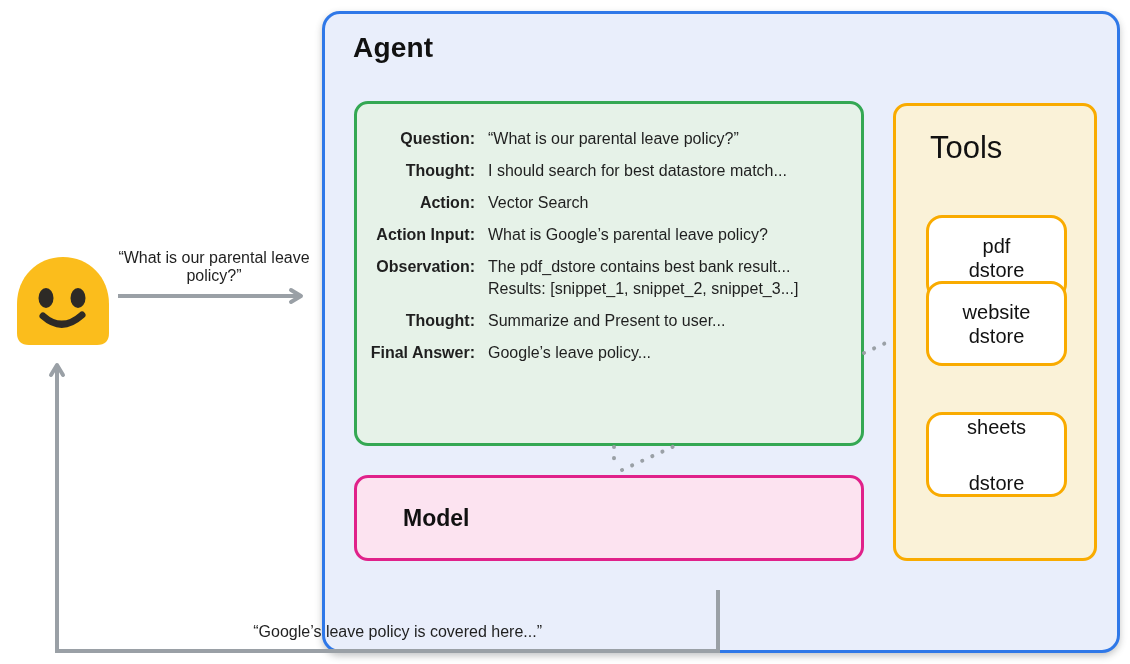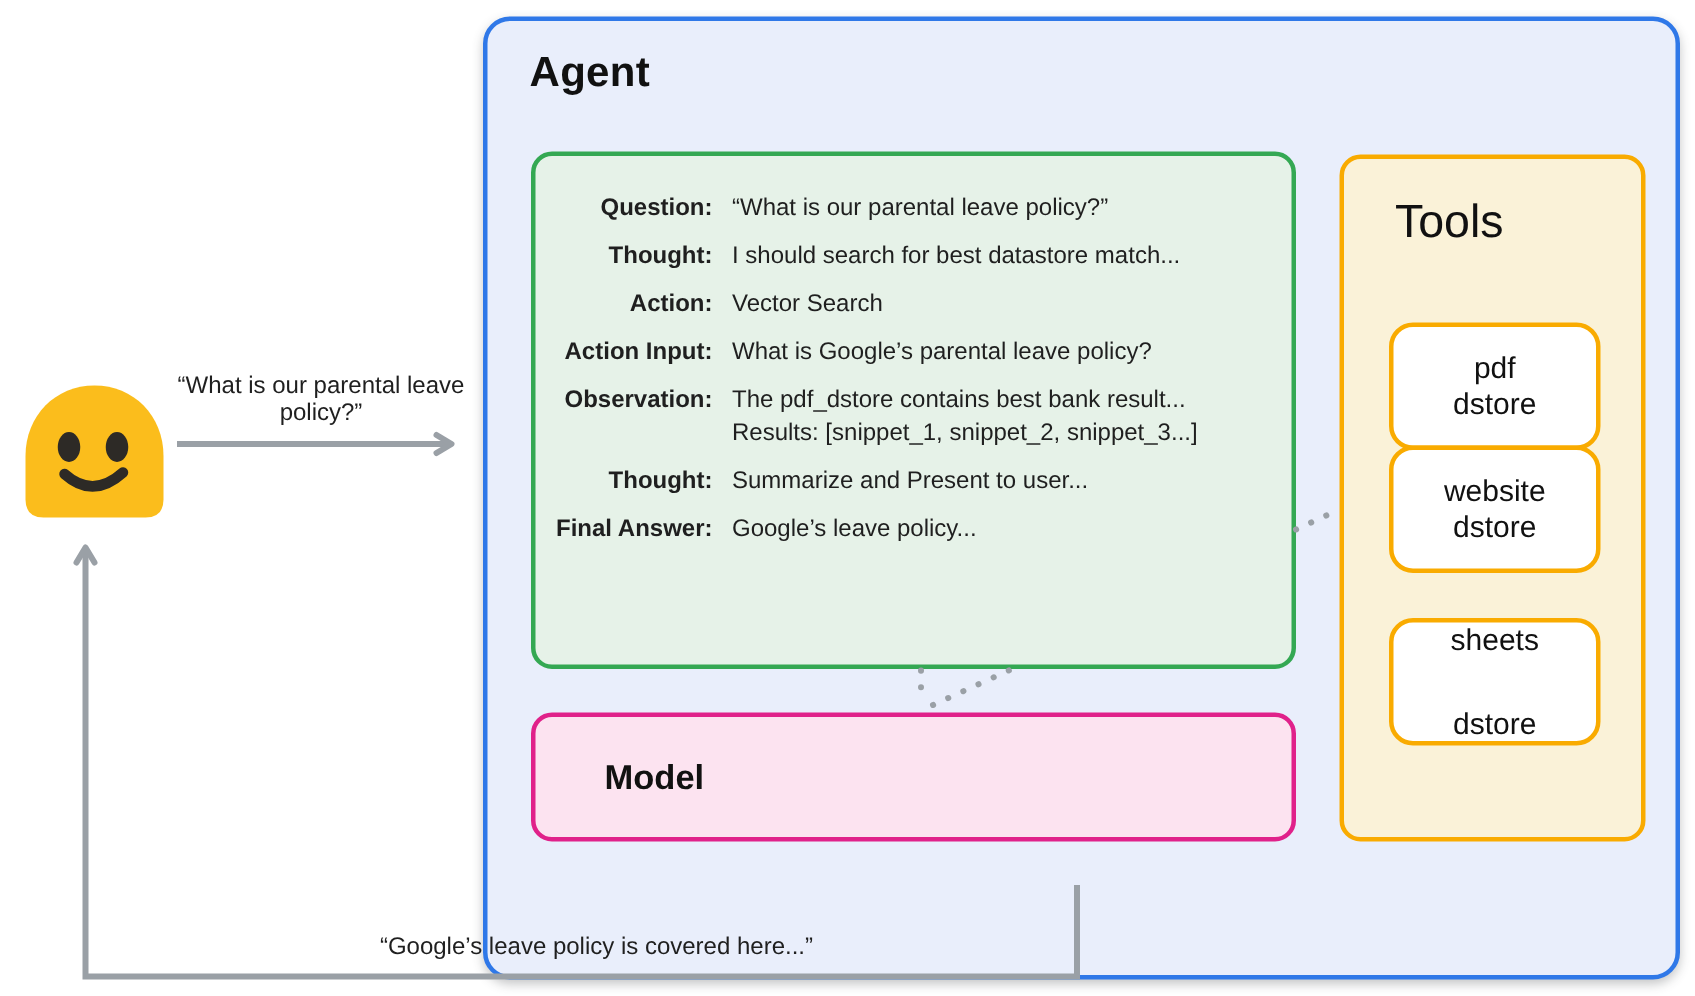--- a/index.html
+++ b/index.html
@@ -141,21 +141,21 @@
     display: flex;
     flex-direction: column;
     align-items: center;
     justify-content: center;
     font-size: 20px;
     line-height: 24px;
     font-weight: 500;
     color: #111;
   }
   .tool-card.t1 { top: 81px; margin-top: 28px; }
-  .tool-card.t2 { top: 191px; text-align: right; }
+  .tool-card.t2 { top: 175px; text-align: right; }
   .tool-card.t3 { top: 306px; gap: 32px; }
 
   
   .overlay {
     position: absolute;
     left: 0; top: 0;
     width: 1130px;
     height: 664px;
     pointer-events: none;
   }

